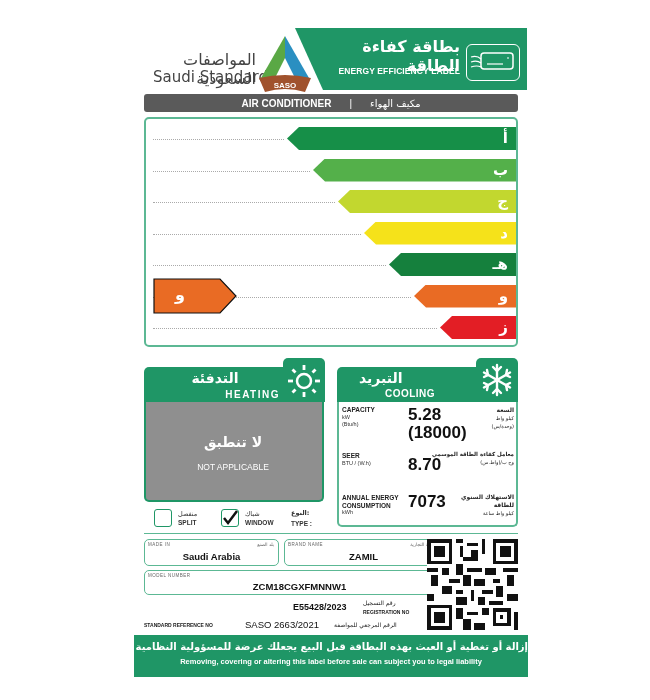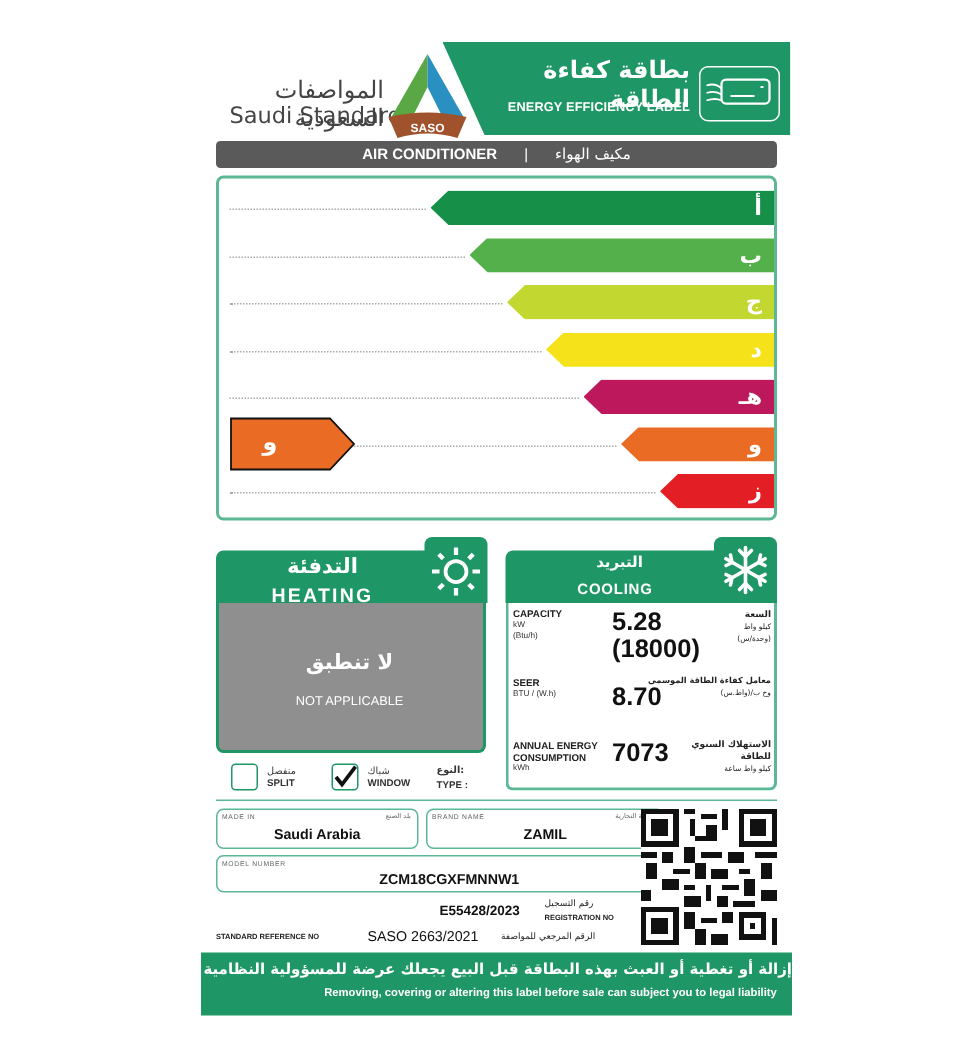--- a/index.html
+++ b/index.html
@@ -28,33 +28,33 @@
   .rate-bar { position: absolute; right: 0; height: 23px; clip-path: polygon(12px 0, 100% 0, 100% 100%, 12px 100%, 0 50%); }
   .rate-letter { position: absolute; right: 8px; top: 2px; color: #fff; font-size: 15px; font-weight: bold; font-family: "DejaVu Sans", sans-serif; }
 
   .indicator { left: 153px; top: 278px; width: 84px; height: 36px; }
   .indicator-letter { position: absolute; left: 22px; top: 7px; color: #fff; font-size: 16px; font-weight: bold; font-family: "DejaVu Sans", sans-serif; }
 
   
   .heat-head { left: 144px; top: 367px; width: 180px; height: 35px; background: #1f9666; border-radius: 5px 5px 0 0; }
   .heat-tab { left: 283px; top: 358px; width: 42px; height: 44px; background: #1f9666; border-radius: 5px 5px 0 0; }
   .heat-ar { left: 150px; top: 370px; width: 130px; text-align: center; color: #fff; font-size: 14px; font-weight: bold; font-family: "DejaVu Sans", sans-serif; }
-  .heat-en { left: 150px; top: 389px; width: 130px; text-align: center; color: #fff; font-size: 13px; font-weight: bold; letter-spacing: 1.5px; }
+  .heat-en { left: 150px; top: 389px; width: 130px; text-align: right; color: #fff; font-size: 10px; font-weight: bold; letter-spacing: 1.5px; }
   .heat-body { left: 144px; top: 402px; width: 180px; height: 100px; background: #8f8f8f; border: 2px solid #1f9666; border-top: none; border-radius: 0 0 5px 5px; }
   .na-ar { left: 150px; top: 434px; width: 166px; text-align: center; color: #fff; font-size: 14px; font-weight: bold; font-family: "DejaVu Sans", sans-serif; }
   .na-en { left: 150px; top: 462px; width: 166px; text-align: center; color: #fff; font-size: 8.5px; }
 
   .chk { width: 18px; height: 18px; border: 1.5px solid #1f9666; border-radius: 3px; background: #fff; }
   .tlabel-ar { font-size: 6.5px; font-family: "DejaVu Sans", sans-serif; color: #333; }
   .tlabel-en { font-size: 6.5px; font-weight: bold; color: #333; }
 
   
   .cool-head { left: 337px; top: 367px; width: 181px; height: 35px; background: #1f9666; border-radius: 5px 5px 0 0; }
   .cool-tab { left: 476px; top: 358px; width: 42px; height: 44px; background: #1f9666; border-radius: 5px 5px 0 0; }
-  .cool-ar { left: 348px; top: 370px; width: 130px; text-align: center; color: #fff; font-size: 10px; font-weight: bold; font-family: "DejaVu Sans", sans-serif; }
+  .cool-ar { left: 359px; top: 370px; width: 130px; color: #fff; font-size: 14px; font-weight: bold; font-family: "DejaVu Sans", sans-serif; }
   .cool-en { left: 345px; top: 388px; width: 130px; text-align: center; color: #fff; font-size: 10px; font-weight: bold; letter-spacing: 0.5px; }
   .cool-body { left: 337px; top: 402px; width: 181px; height: 125px; border: 2px solid #5cb894; border-top: none; border-radius: 0 0 5px 5px; background: #fff; }
 
   .lbl-en { font-size: 6.5px; font-weight: bold; color: #222; line-height: 7.5px; }
   .lbl-sub { font-size: 5.5px; color: #333; line-height: 7px; }
   .lbl-ar { font-size: 6px; font-family: "DejaVu Sans", sans-serif; color: #222; text-align: right; line-height: 8px; direction: rtl; }
   .val-big { font-size: 17px; font-weight: bold; color: #111; line-height: 18px; }
 
   .sep-line { left: 144px; top: 533px; width: 374px; height: 0; border-top: 1.5px solid #5cb894; }
 
@@ -68,21 +68,21 @@
   .reg-ar { left: 363px; top: 599px; font-size: 6px; font-family: "DejaVu Sans", sans-serif; color: #222; }
   .reg-en { left: 363px; top: 609px; font-size: 5px; font-weight: bold; color: #222; }
   .std-en { left: 144px; top: 622px; font-size: 5px; font-weight: bold; color: #222; }
   .std-val { left: 245px; top: 619px; font-size: 9.5px; font-weight: normal; color: #111; }
   .std-ar { left: 334px; top: 621px; font-size: 6px; font-family: "DejaVu Sans", sans-serif; color: #222; }
 
   .qr { left: 427px; top: 539px; width: 91px; height: 91px; }
 
   .footer { left: 134px; top: 635px; width: 394px; height: 42px; background: #1f9666; }
   .footer-ar { left: 134px; top: 641px; width: 394px; text-align: right; color: #fff; font-size: 10px; font-weight: bold; font-family: "DejaVu Sans", sans-serif; direction: rtl; }
-  .footer-en { left: 134px; top: 657px; width: 394px; text-align: center; color: #fff; font-size: 7.5px; font-weight: bold; margin-left: 36px; }
+  .footer-en { left: 134px; top: 657px; width: 394px; text-align: center; color: #fff; font-size: 7.5px; font-weight: bold; }
 </style>
 </head>
 <body>
 
 <div class="abs logo-ar">المواصفات السعودية</div>
 <div class="abs logo-en">Saudi Standards</div>
 
 <svg class="abs saso-logo" viewBox="0 0 60 62">
   <polygon points="30,4 6,46 20,46 30,26" fill="#5aa845"></polygon>
   <polygon points="30,4 54,46 40,46 30,26" fill="#2a8fc1"></polygon>
@@ -120,21 +120,21 @@
       </div>
       <div class="dots" style="top: 83px; width: 182px;"></div>
       <div class="rate-bar" style="top: 71px; width: 178px; background: rgb(194, 215, 47);">
         <span class="rate-letter">ج</span>
       </div>
       <div class="dots" style="top: 114.5px; width: 208px;"></div>
       <div class="rate-bar" style="top: 102.5px; width: 152px; background: rgb(245, 226, 26);">
         <span class="rate-letter">د</span>
       </div>
       <div class="dots" style="top: 146px; width: 233px;"></div>
-      <div class="rate-bar" style="top: 134px; width: 127px; background: #be185d;">
+      <div class="rate-bar" style="top: 134px; width: 127px; background: #15803d;">
         <span class="rate-letter">هـ</span>
       </div>
       <div class="dots" style="top: 177.5px; width: 258px;"></div>
       <div class="rate-bar" style="top: 165.5px; width: 102px; background: rgb(233, 107, 36);">
         <span class="rate-letter">و</span>
       </div>
       <div class="dots" style="top: 209px; width: 284px;"></div>
       <div class="rate-bar" style="top: 197px; width: 76px; background: rgb(227, 30, 37);">
         <span class="rate-letter">ز</span>
       </div>

